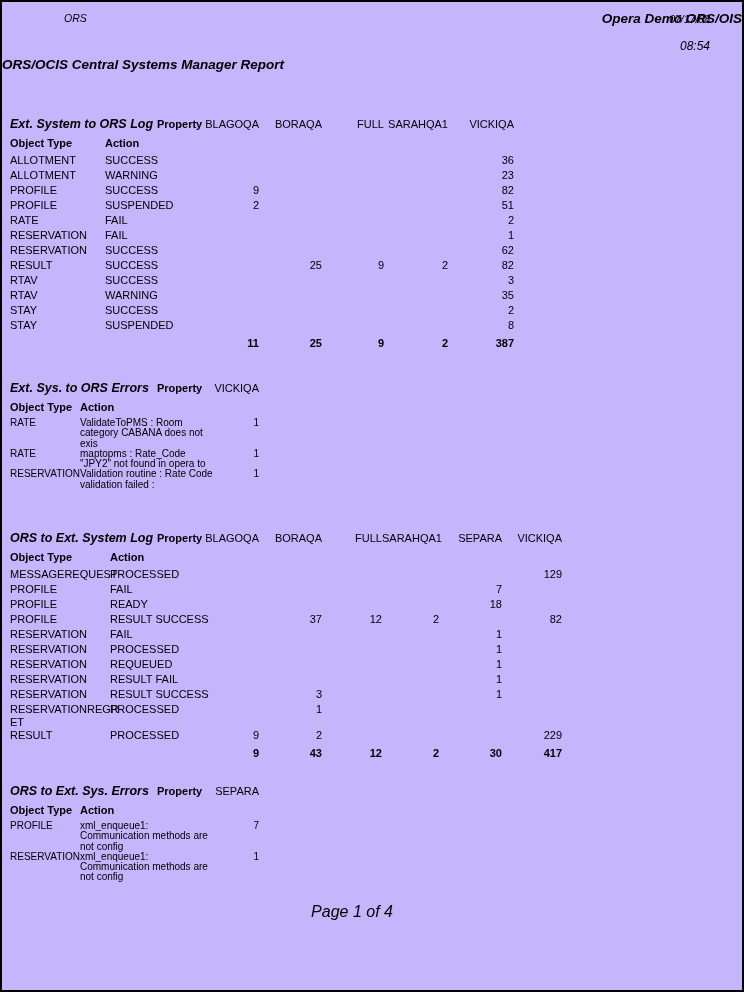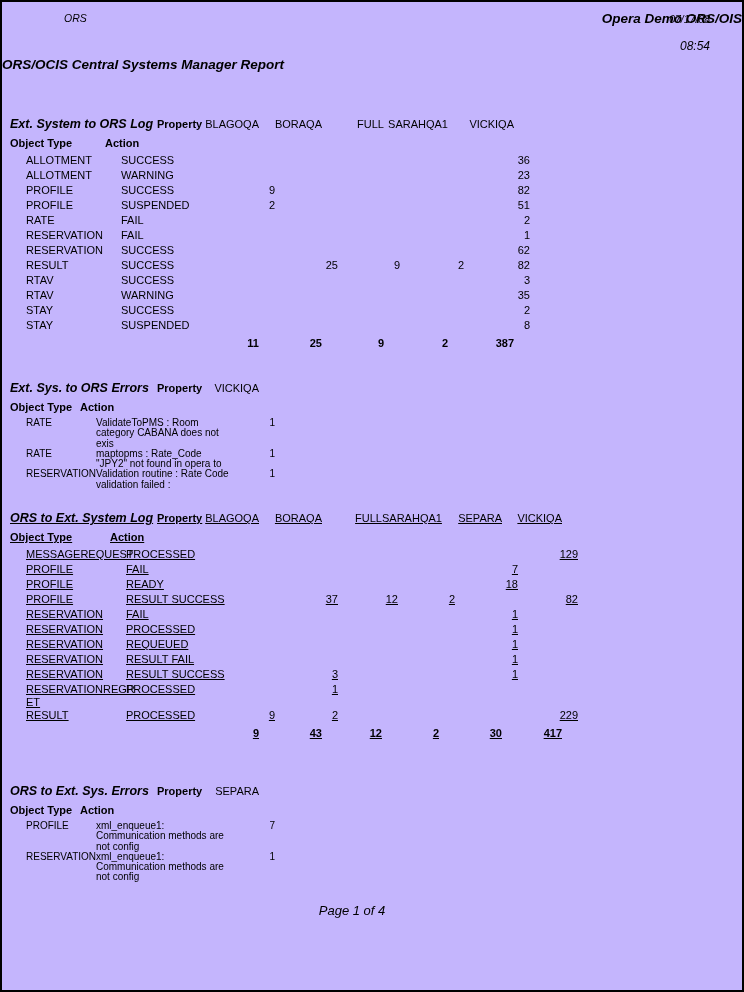--- a/index.html
+++ b/index.html
@@ -18,44 +18,44 @@
   .hdr-title  { position:absolute; left:0; top:9px; width:100%; text-align:right;
                 font-size:13.5px; font-weight:bold; font-style:italic; }
   .hdr-date   { position:absolute; right:32px; top:11px; font-size:10.5px; font-style:italic; }
   .hdr-time   { position:absolute; right:32px; top:37px; font-size:12px; font-style:italic; }
   .report-title { position:absolute; left:0; top:55px; width:100%; text-align:left;
                 font-size:13.5px; font-weight:bold; font-style:italic; }
   
   .section { position:absolute; left:8px; }
   .sec-1 { top:114px; }
   .sec-2 { top:378px; }
-  .sec-3 { top:508px;text-decoration:underline; }
+  .sec-3 { top:528px; }
   .sec-4 { top:781px; }
   
   .g-log5   { display:grid; grid-template-columns:95px 94px 60px 63px 62px 64px 66px; }
   .g-log5-t { display:grid; grid-template-columns:147px 42px 60px 63px 62px 64px 66px; }
   .g-log6   { display:grid; grid-template-columns:100px 89px 60px 63px 60px 57px 63px 60px; }
   .g-log6-t { display:grid; grid-template-columns:147px 42px 60px 63px 60px 57px 63px 60px; }
   .g-err    { display:grid; grid-template-columns:70px 119px 60px; }
   .g-err-t  { display:grid; grid-template-columns:147px 42px 60px; }
   .trow { line-height:16px; align-items:baseline; }
   .trow .title { font-size:12.5px; font-weight:bold; font-style:italic; white-space:nowrap; }
   .trow .prop  { font-size:11px; font-weight:bold; text-align:right; }
   .trow .colhead { font-size:11px; text-align:right; }
   .hrow { line-height:15px; margin-top:4px; margin-bottom:3px; }
   .hrow .cell { font-size:11px; font-weight:bold; }
-  .drow { min-height:15px; align-items:start;margin-left:16px; }
+  .drow { min-height:15px; align-items:start; }
   .drow .cell { font-size:11px; line-height:13px; white-space:pre; }
   .drow .num, .srow .num { text-align:right; }
   .drow.err .cell { font-size:10px; line-height:10.3px; }
   .srow { min-height:15px; margin-top:3px; align-items:start; }
   .srow .cell { font-size:11px; line-height:13px; font-weight:bold; }
   
   .page-footer { position:absolute; left:0; top:901px; width:700px; text-align:center;
-                 font-size:13px; font-style:italic; }
+                 font-size:16px; font-style:italic; }
 </style>
 </head>
 <body>
 
 <div class="page">
   <div class="hdr-code">ORS</div>
   <div class="hdr-title">Opera Demo ORS/OIS</div>
   <div class="hdr-date">07/17/08</div>
   <div class="hdr-time">08:54</div>
   <div class="report-title">ORS/OCIS Central Systems Manager Report</div>

